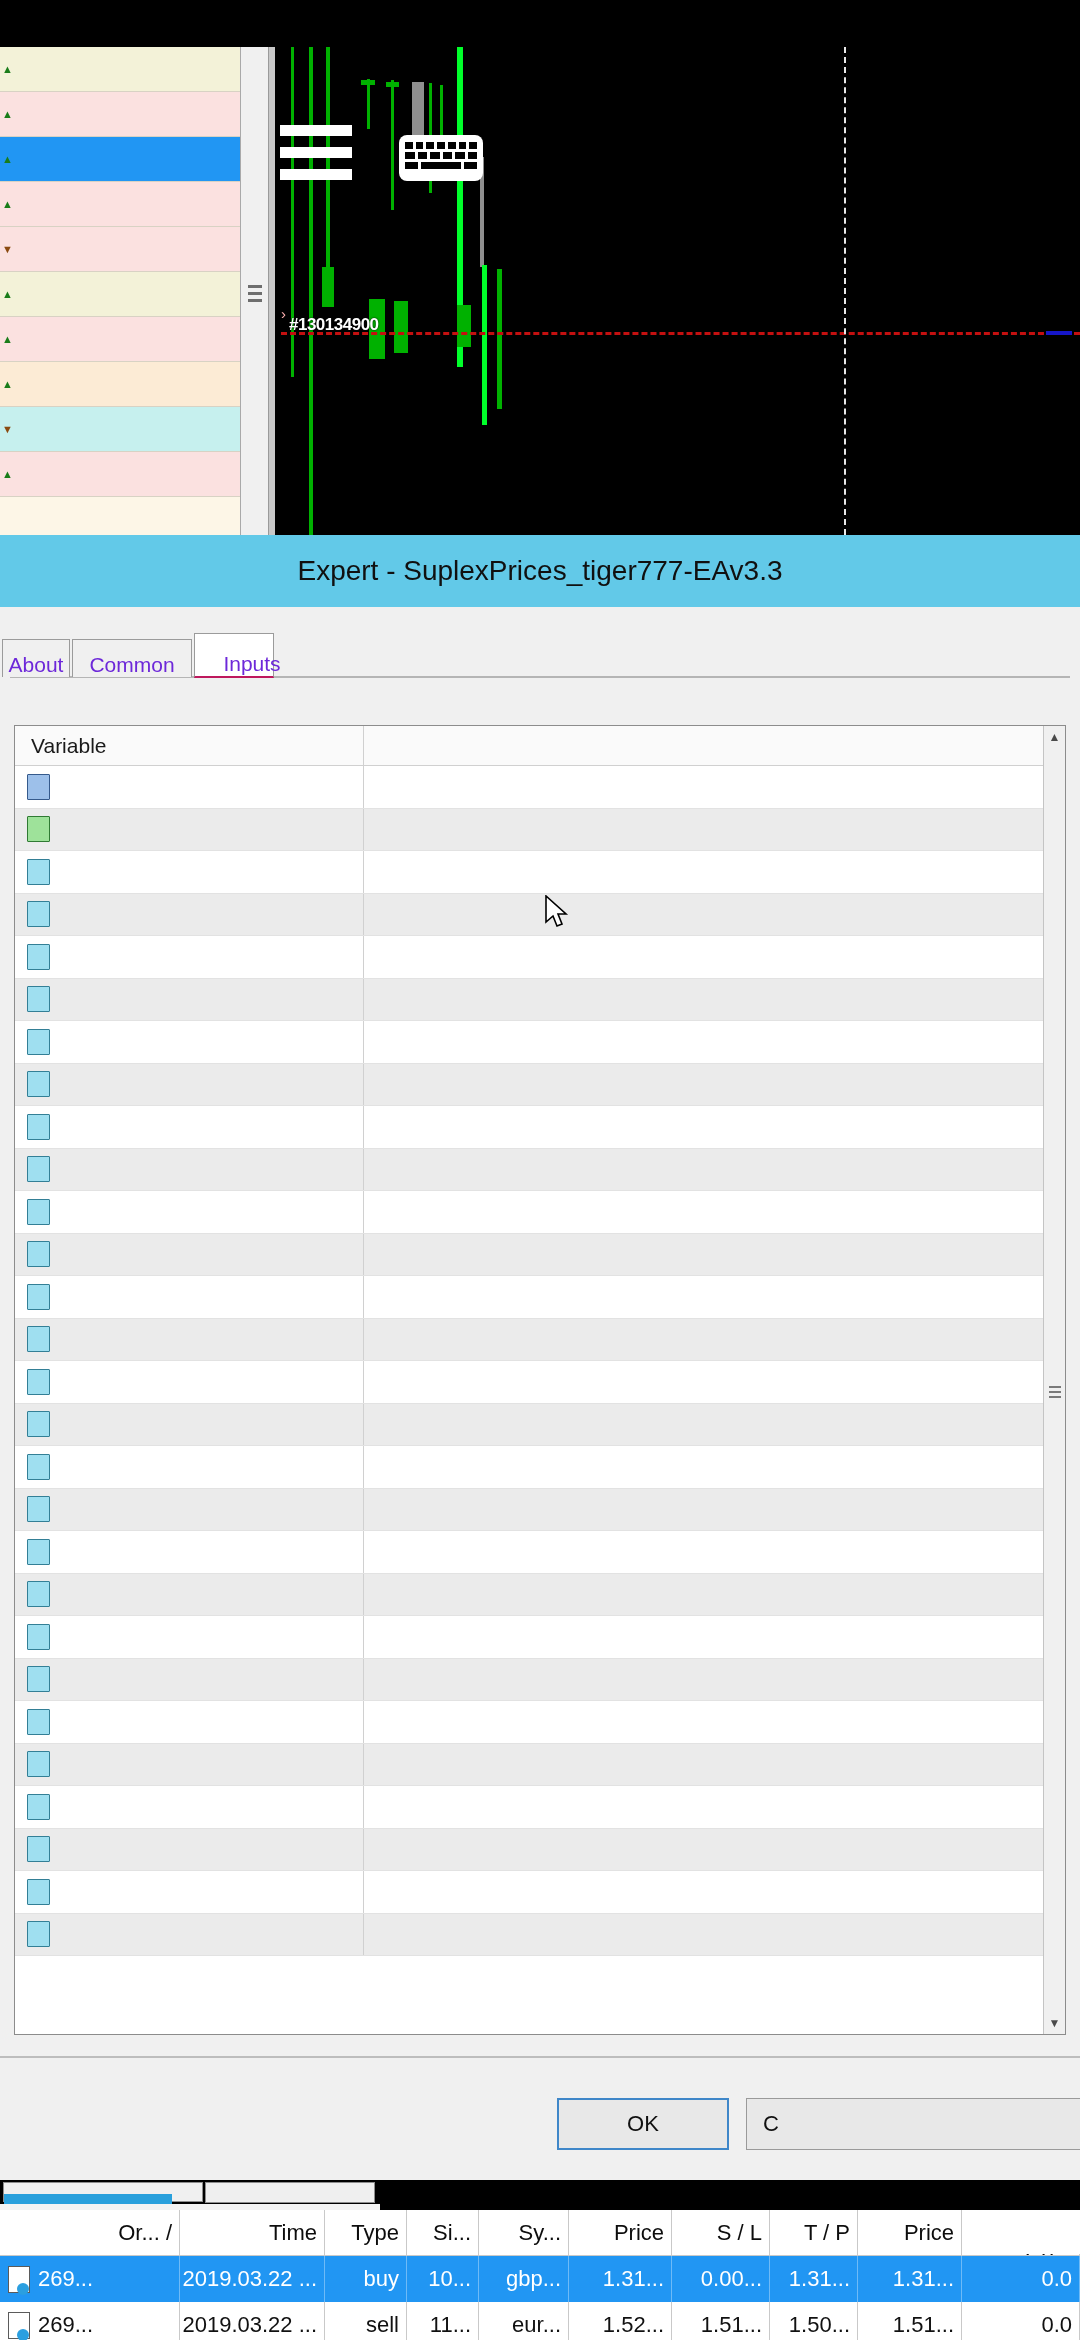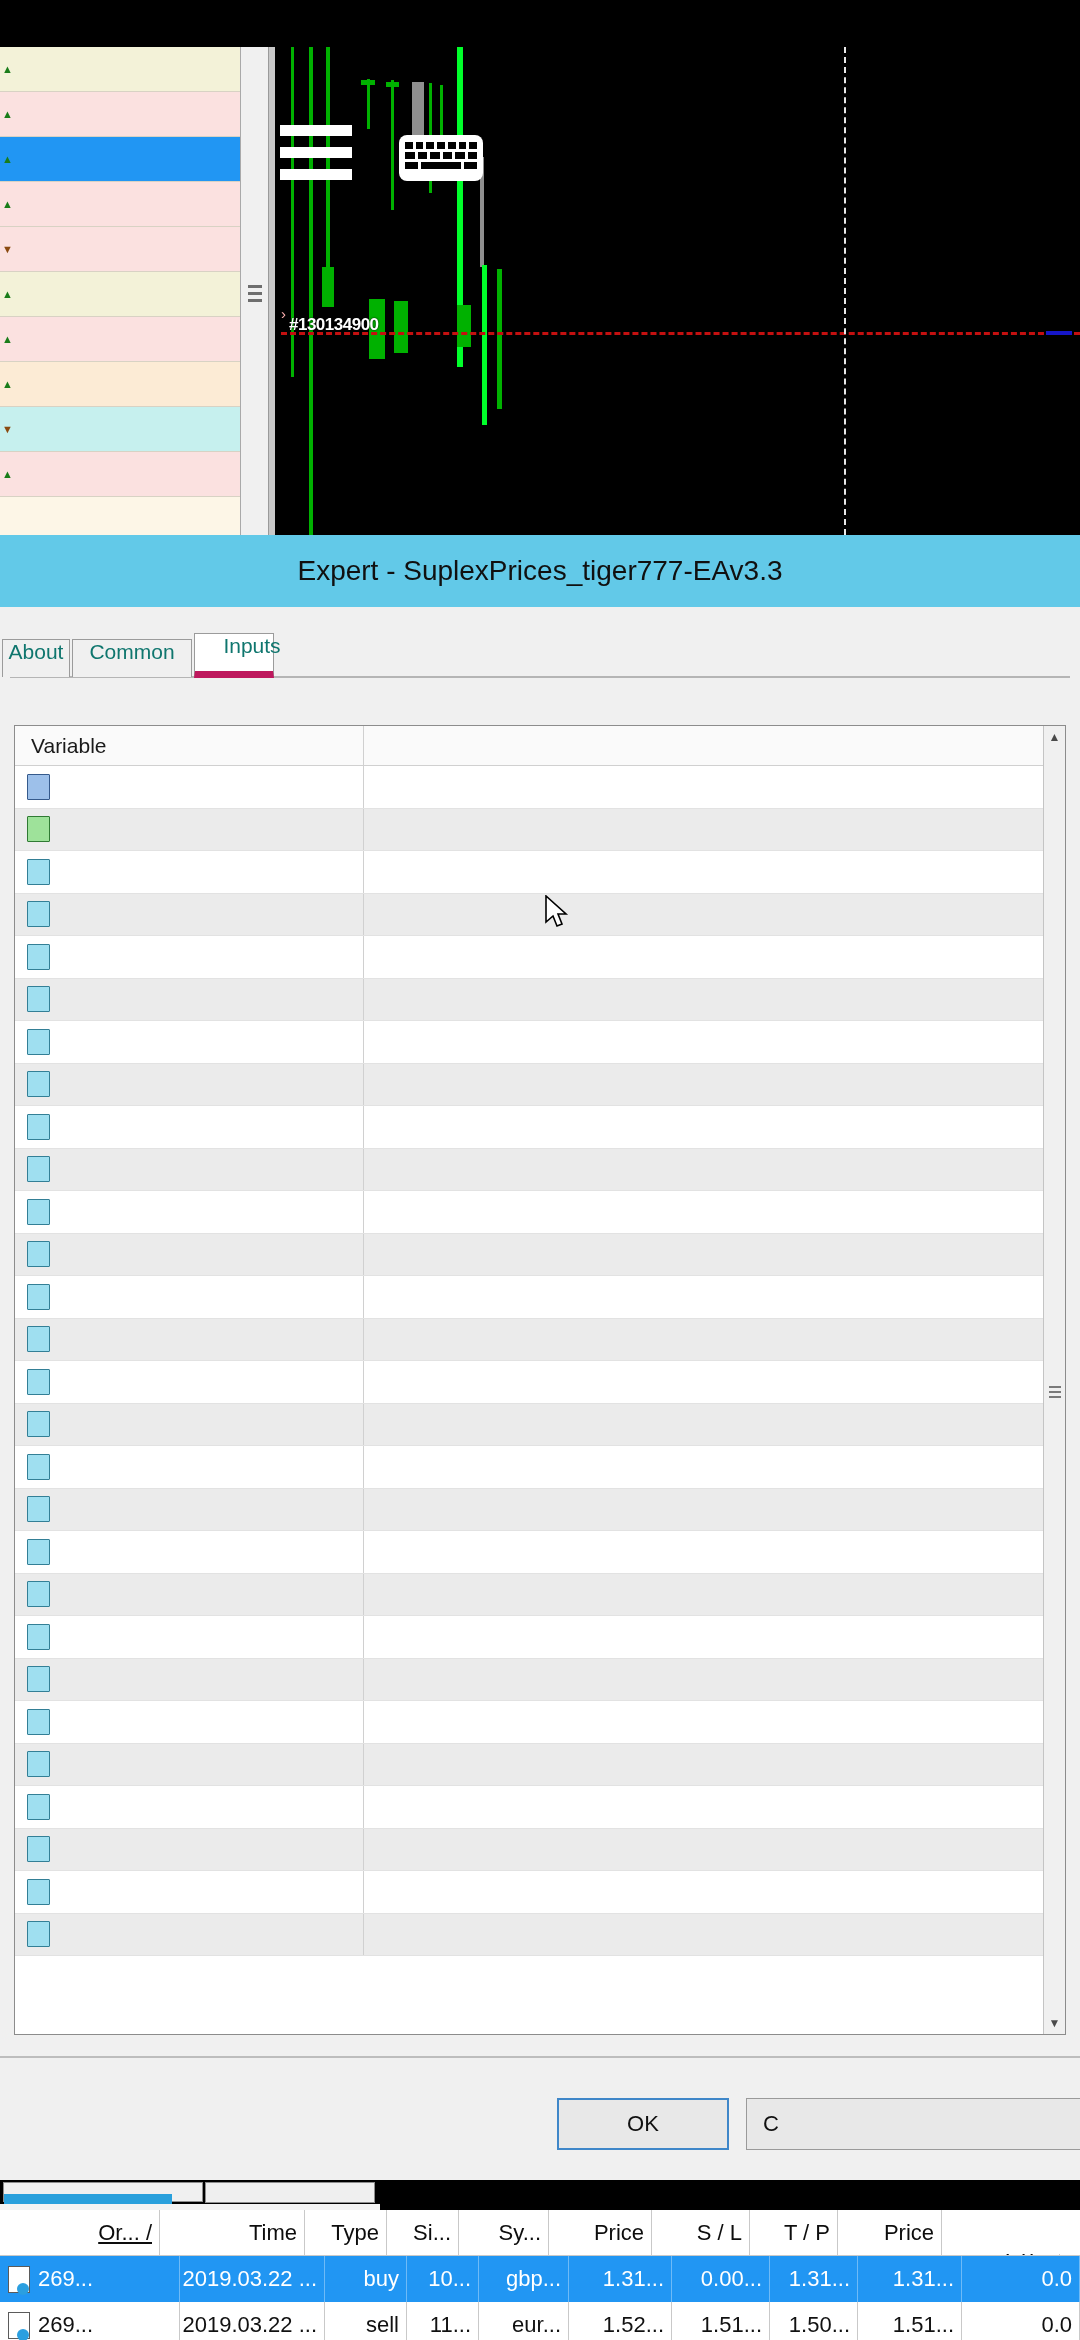--- a/index.html
+++ b/index.html
@@ -125,27 +125,27 @@
   #dialog-body { position:relative; padding:0; height:1573px; }
 
   
   #tabs { position:relative; height:45px; margin-top:26px; padding-left:2px; }
   #tabs-baseline {
     position:absolute; left:10px; right:10px; bottom:0; height:2px; background:#b5b5b5;
   }
   .tab {
     position:absolute; bottom:1px;
     background:#f0f0f0; border:1px solid #9b9b9b; border-bottom:none;
-    font-size:21px; color:#0f766e;
-    display:flex; align-items:flex-start; justify-content:center;
+    font-size:21px; color:#6d28d9;
+    display:flex; align-items:flex-end; justify-content:center;
     height:38px;
   }
   .tab.active {
     background:#ffffff; height:45px; bottom:0; z-index:3;
-    border-bottom:7px solid #be185d;
+    border-bottom:2px solid #be185d;
     padding-left:36px;
   }
   #tab-about  { left:2px;   width:68px; }
   #tab-common { left:72px;  width:120px; }
   #tab-inputs { left:194px; width:80px; }
 
   
   #grid-wrap {
     position:absolute; left:14px; top:92px; width:1052px; height:1310px;
     background:#fff; border:1px solid #8c8c8c; overflow:hidden;
@@ -640,21 +640,21 @@
 
   <div id="terminal">
     <div id="term-tabstrip">
       <div id="term-tab-a"></div>
       <div id="term-tab-b"></div>
       <div id="term-tab-c"></div>
     </div>
     <div id="term-strip-white"></div>
     <div id="term-grid">
       <div id="term-header">
-          <div class="th" style="width: 160px; text-decoration: underline;">Or...  /</div>
+          <div class="th" style="width: 180px;">Or...  /</div>
           <div class="th" style="width: 145px;">Time</div>
           <div class="th" style="width: 82px;">Type</div>
           <div class="th" style="width: 72px;">Si...</div>
           <div class="th" style="width: 90px;">Sy...</div>
           <div class="th" style="width: 103px;">Price</div>
           <div class="th" style="width: 98px;">S / L</div>
           <div class="th" style="width: 88px;">T / P</div>
           <div class="th" style="width: 104px;">Price</div>
           <div class="th" style="width: 118px; margin-top: 44px;">Co...</div>
         </div>

